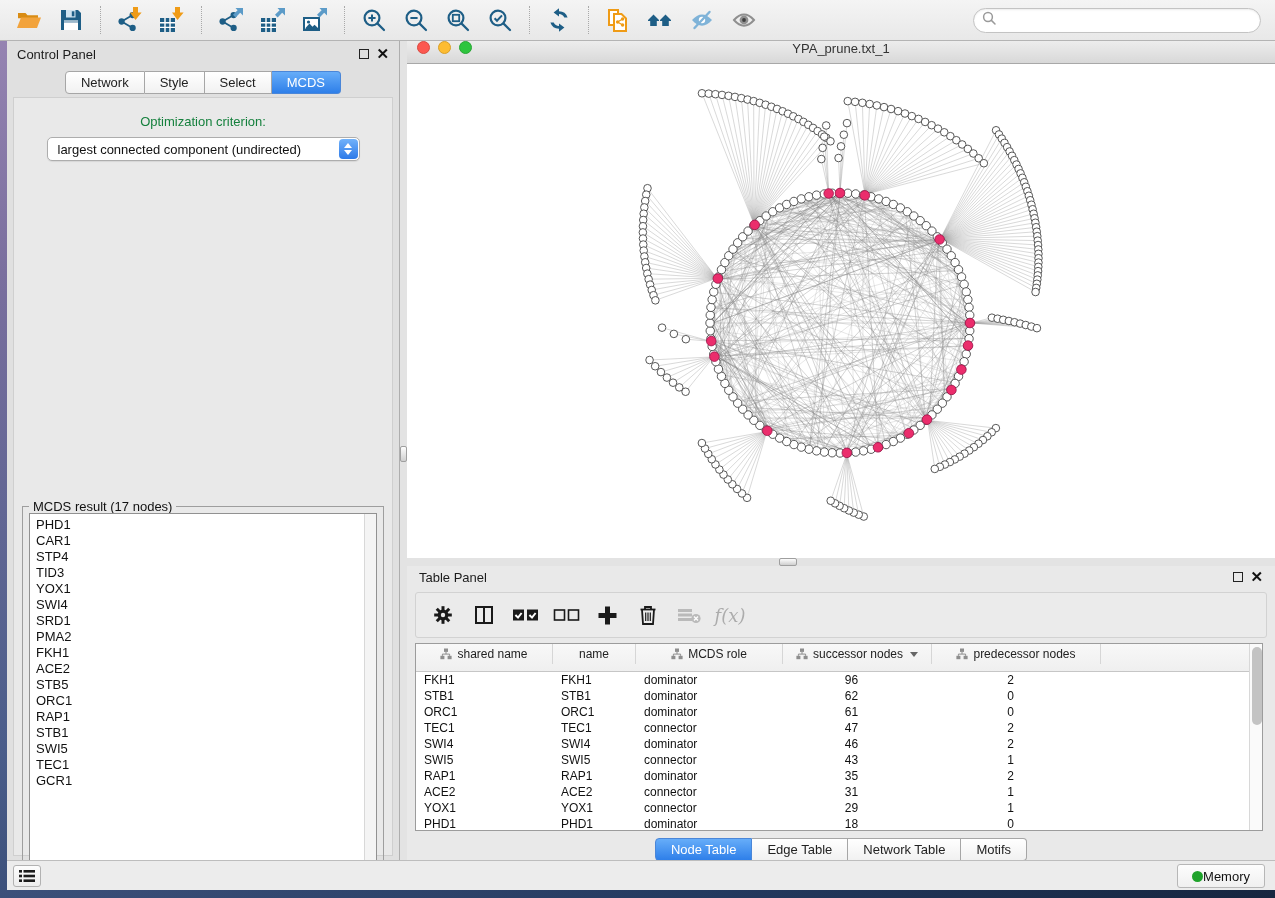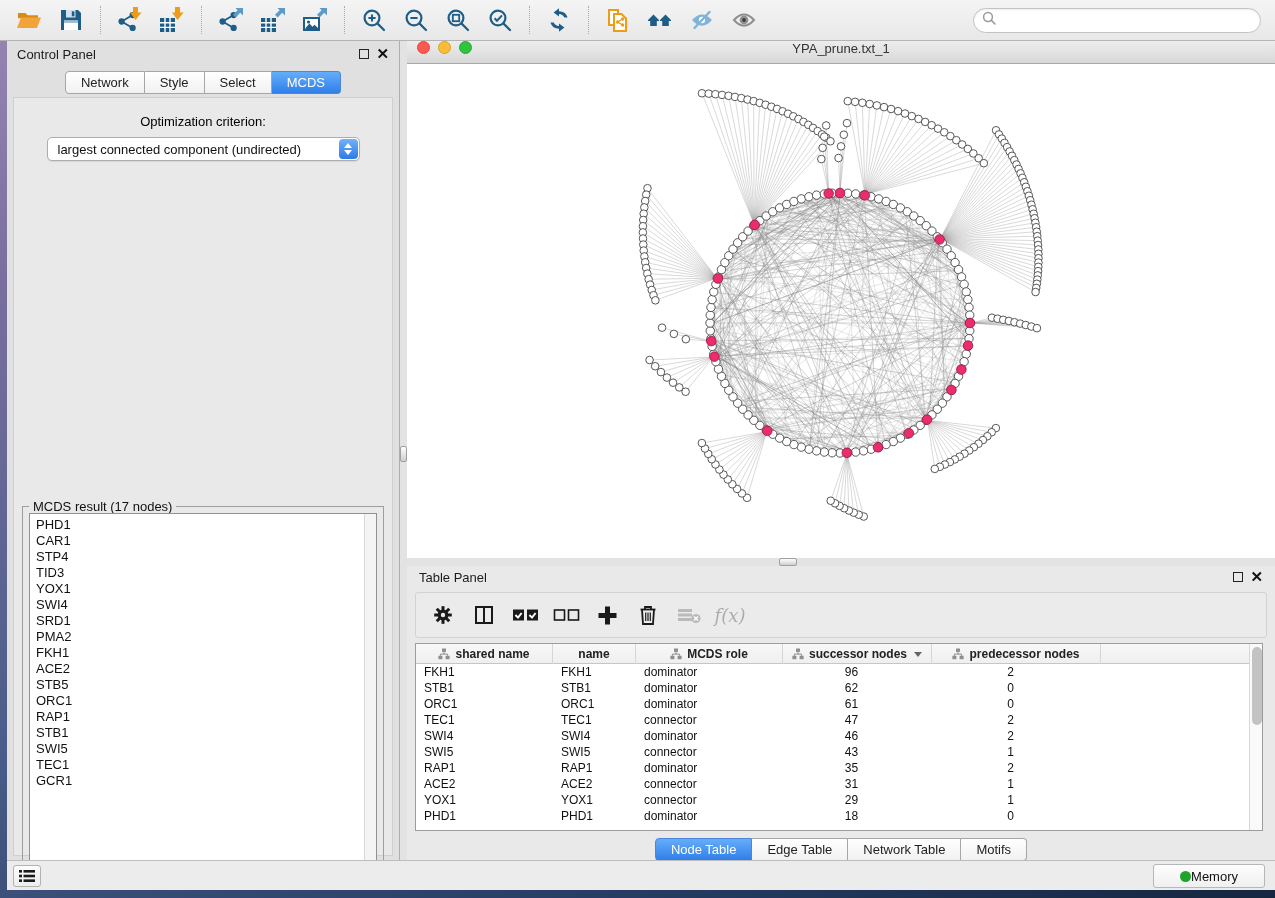--- a/index.html
+++ b/index.html
@@ -31,21 +31,21 @@
 
   .tabs-row { display:flex; justify-content:center; margin-top:4px; }
   .tab { font-size:13px; color:#222; background:linear-gradient(#ffffff,#f1f1f1);
     border:1px solid #a6a6a6; border-left-width:0; padding:3px 15px; cursor:pointer; }
   .tab:first-child { border-left-width:1px; border-radius:4px 0 0 4px; }
   .tab:last-child { border-radius:0 4px 4px 0; }
   .tab.active { background:linear-gradient(#66adf9,#2e7fe9); color:#fff; border-color:#4a86d8; }
 
   .cp-body { position:absolute; left:6px; right:6px; top:56px; bottom:4px;
     background:#e9e9e9; border:1px solid #cfcfcf; }
-  .opt-label { text-align:center; font-size:13px; margin-top:16px; color:#000000; }
+  .opt-label { text-align:center; font-size:13px; margin-top:16px; color:#15803d; }
   .dropdown { position:relative; margin:8px auto 0; width:313px; height:24px; background:#fff;
     border:1px solid #adadad; border-radius:5px; font-size:13px; color:#111;
     display:flex; align-items:center; padding:0 26px 0 10px; cursor:pointer;
     box-shadow:0 1px 1px rgba(0,0,0,.08); }
   .dd-spin { position:absolute; right:1px; top:1px; bottom:1px; width:19px; border-radius:4px;
     background:linear-gradient(#72b2fa,#2d7ae8); display:flex; flex-direction:column;
     align-items:center; justify-content:center; gap:2px; }
   .dd-spin i { width:0; height:0; border-left:4px solid transparent; border-right:4px solid transparent; }
   .dd-up { border-bottom:5px solid #fff; }
   .dd-down { border-top:5px solid #fff; }
@@ -90,22 +90,22 @@
   .tp-header { height:22px; display:flex; align-items:center; padding:0 12px; }
   .tp-toolbar { position:absolute; left:8px; right:8px; top:26px; height:46px;
     background:#ebebeb; border:1px solid #d2d2d2; border-radius:3px;
     display:flex; align-items:center; padding:0 10px; gap:7px; }
   .tp-toolbar .ti { width:28px; height:28px; margin:0 3px; }
   .fx { font-family:"DejaVu Serif", serif; font-style:italic; font-size:18px; color:#a6a6a6; }
 
   .tbl-wrap { position:absolute; left:8px; top:77px; width:848px; height:188px;
     background:#fff; border:1px solid #9c9c9c; display:flex; }
   .tbl { flex:1; }
-  .tbl-head { display:flex; height:20px; background:linear-gradient(#f8f8f8,#efefef);
-    border-bottom:1px solid #c6c6c6;font-weight:bold; }
+  .tbl-head { display:flex; height:28px; background:linear-gradient(#f8f8f8,#efefef);
+    border-bottom:1px solid #c6c6c6; }
   .th { font-size:12px; color:#222; display:flex; align-items:center; justify-content:center;
     gap:5px; border-right:1px solid #d6d6d6; height:20px; cursor:pointer; }
   .th:last-child { border-right:none; }
   .sort-ind { width:0; height:0; border-left:4px solid transparent; border-right:4px solid transparent;
     border-top:5px solid #666; margin-left:2px; }
   .tbl-body .tr { display:flex; height:16px; }
   .td { font-size:12px; color:#111; line-height:16px; white-space:nowrap; overflow:hidden; }
   .td.txt { padding-left:8px; text-align:left; }
   .td.num { padding-right:12px; text-align:center; }
   .tbl-scroll { width:15px; background:#fafafa; border-left:1px solid #d8d8d8; position:relative; }
@@ -114,21 +114,21 @@
   .tp-tabs { position:absolute; left:0; right:0; top:268px; display:flex; justify-content:center; }
 
   
   .statusbar { position:absolute; left:7px; top:860px; width:1268px; height:30px;
     background:#ececec; border-top:1px solid #bdbdbd; }
   .menu-btn { position:absolute; left:6px; top:4px; width:28px; height:22px;
     background:linear-gradient(#fdfdfd,#ededed); border:1px solid #b2b2b2; border-radius:3px;
     display:flex; align-items:center; justify-content:center; cursor:pointer; }
   .memory-btn { position:absolute; right:10px; top:3px; height:24px;
     background:linear-gradient(#fdfdfd,#f0f0f0); border:1px solid #b7b7b7; border-radius:3px;
-    display:flex; align-items:center; gap:0; padding:0 26px; font-size:13px; color:#111; cursor:pointer; }
+    display:flex; align-items:center; gap:0; padding:0 14px; font-size:13px; color:#111; cursor:pointer; }
   .mem-dot { width:11px; height:11px; border-radius:50%; background:#1fa32b; }
 
   .col-ico { display:inline-block; }
 </style>
 </head>
 <body>
 
 <div class="toolbar">
   <div class="tb-groups">
       <span class="ti">

